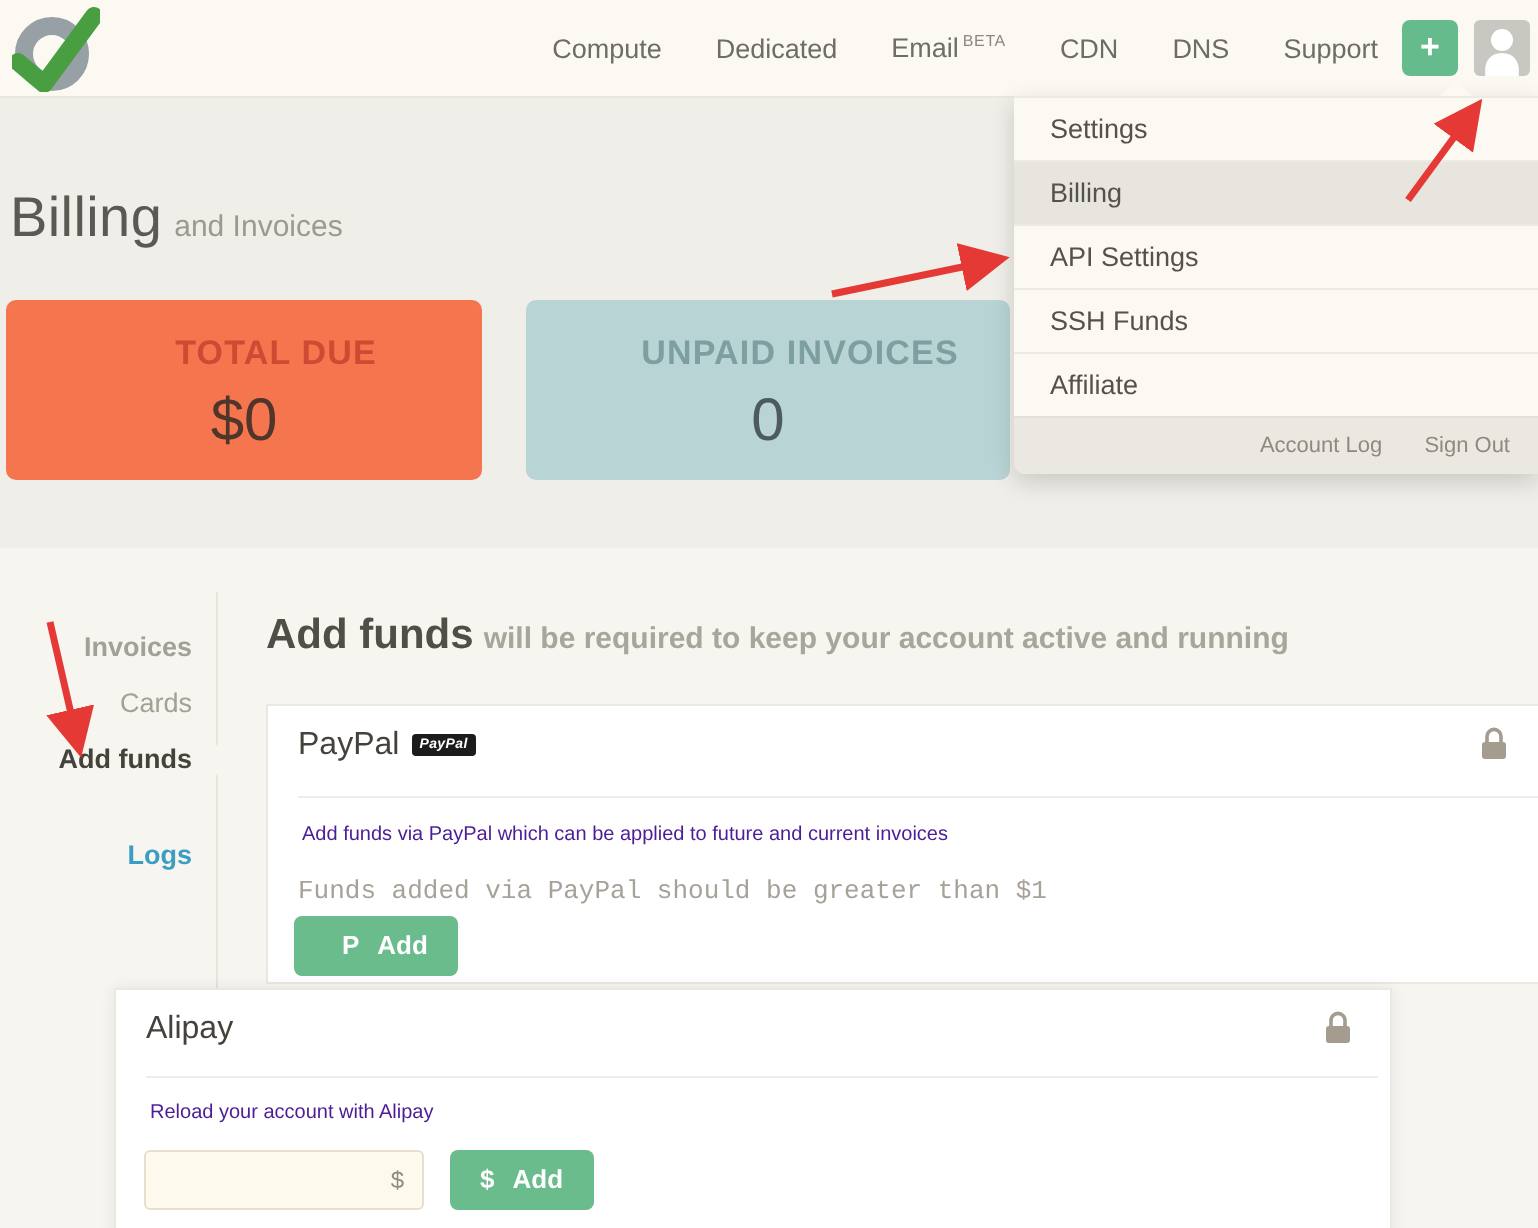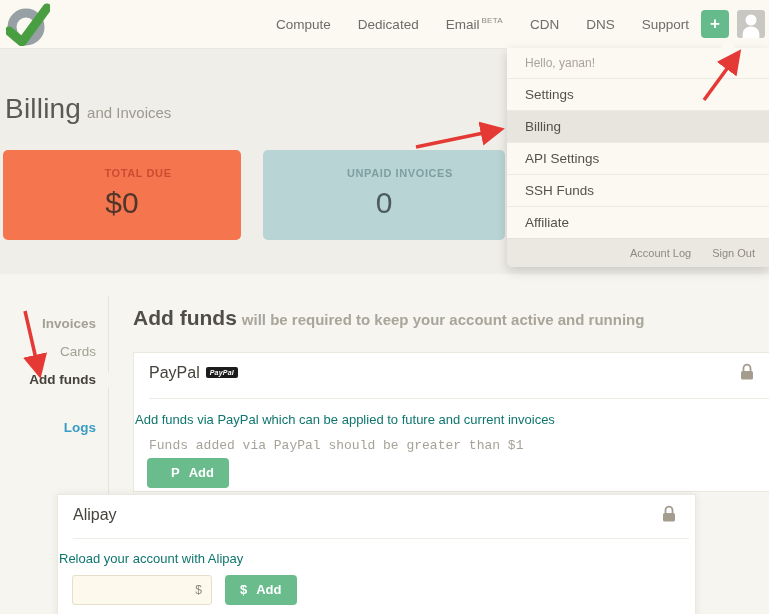--- a/index.html
+++ b/index.html
@@ -15,21 +15,21 @@
   .nav-link{font-size:13.5px;color:#6e6c66;cursor:pointer;white-space:nowrap;}
   .nav-link sup{font-size:8px;color:#8b897f;letter-spacing:.3px;margin-left:2px;}
   .plus-btn{position:absolute;right:40px;top:10px;width:28px;height:28px;background:#66bb8c;border-radius:4px;
             color:#fff;font-size:17px;line-height:27px;text-align:center;font-weight:bold;cursor:pointer;}
   .avatar{position:absolute;right:4px;top:10px;width:28px;height:28px;background:#c9c7c2;border-radius:3px;overflow:hidden;cursor:pointer;}
   
   .billing-section{position:absolute;top:49px;left:0;right:0;height:225px;background:#efeee8;}
   .page-title{position:absolute;left:5px;top:44px;font-size:28px;color:#5b5953;letter-spacing:.2px;}
   .page-title .sub{font-size:15px;color:#9d998f;margin-left:6px;letter-spacing:0;}
   .stat-card{position:absolute;top:101px;height:90px;border-radius:5px;text-align:center;}
-  .stat-card .stat-label{margin-top:17px;font-size:11px;font-weight:bold;letter-spacing:.6px;padding-left:32px;}
+  .stat-card .stat-label{margin-top:17px;font-size:17px;font-weight:bold;letter-spacing:.6px;padding-left:32px;}
   .stat-card .stat-value{margin-top:7px;font-size:30px;}
   .card-orange{left:3px;width:238px;background:#f5764e;}
   .card-orange .stat-label{color:#cf4a33;}
   .card-orange .stat-value{color:#50352a;}
   .card-teal{left:263px;width:242px;background:#b9d4d4;}
   .card-teal .stat-label{color:#7d9fa1;}
   .card-teal .stat-value{color:#4d5b60;}
   
   .sidebar-divider{position:absolute;left:108px;top:296px;bottom:0;width:1px;background:#e7e4da;}
   .side-item{position:absolute;left:0;width:96px;text-align:right;font-size:13.5px;color:#a3a095;cursor:pointer;}
@@ -44,21 +44,21 @@
   .panel{background:#fff;border:1px solid #eae8e1;}
   .paypal-card{position:absolute;left:133px;top:352px;width:637px;height:138px;}
   .alipay-card{position:absolute;left:57px;top:494px;width:637px;height:140px;box-shadow:0 0 8px rgba(0,0,0,.07);z-index:3;}
   .card-title{position:absolute;left:15px;top:11px;font-size:16px;color:#45423c;}
   .pp-badge{display:inline-block;background:#1c1c1c;color:#fff;font-style:italic;font-weight:bold;
             font-size:7px;padding:2px 4px;border-radius:2px;vertical-align:3px;margin-left:6px;letter-spacing:.2px;}
   .lock-icon{position:absolute;right:17px;top:10px;width:14px;height:17px;}
   .alipay-card .lock-icon{right:19px;}
   .card-divider{position:absolute;left:15px;right:0;top:45px;height:1px;background:#eeece5;}
   .alipay-card .card-divider{right:6px;top:43px;}
-  .panel-desc{position:absolute;left:1px;top:59px;font-size:13px;color:#0f766e;}
+  .panel-desc{position:absolute;left:17px;top:59px;font-size:10px;color:#4c1d95;}
   .alipay-card .panel-desc{top:56px;}
   .panel-note{position:absolute;left:15px;top:85px;font-size:13px;color:#a6a298;font-family:Liberation Mono, monospace;}
   .green-btn{position:absolute;height:30px;line-height:30px;padding:0 15px;background:#6abc8d;border:none;
              border-radius:4px;color:#fff;font-size:13px;font-weight:bold;cursor:pointer;font-family:inherit;}
   .green-btn .btn-icon{margin-right:9px;font-weight:bold;}
   .pp-btn{left:13px;top:105px;padding-left:24px;}
   .ali-btn{left:167px;top:80px;}
   .amount-wrap{position:absolute;left:14px;top:80px;width:140px;height:30px;background:#fdf9ec;
                border:1px solid #e5dfcc;border-radius:3px;box-sizing:border-box;}
   .amount-wrap input{position:absolute;left:6px;top:0;width:110px;height:28px;border:none;background:transparent;
@@ -158,21 +158,20 @@
     <input type="text" value="" style="">
     <span class="amount-suffix">$</span>
   </div>
   <button class="green-btn ali-btn">
     <span class="btn-icon">$</span><span>Add</span>
   </button>
 </div>
 
 <div class="dropdown">
   <div class="dd-caret"></div>
-  <div class="dd-greeting">Hello, yanan!</div>
   <div class="dd-item">Settings</div>
   <div class="dd-item active">Billing</div>
   <div class="dd-item">API Settings</div>
   <div class="dd-item">SSH Funds</div>
   <div class="dd-item">Affiliate</div>
   <div class="dd-footer">
     <span>Account Log</span>
     <span>Sign Out</span>
   </div>
 </div>

